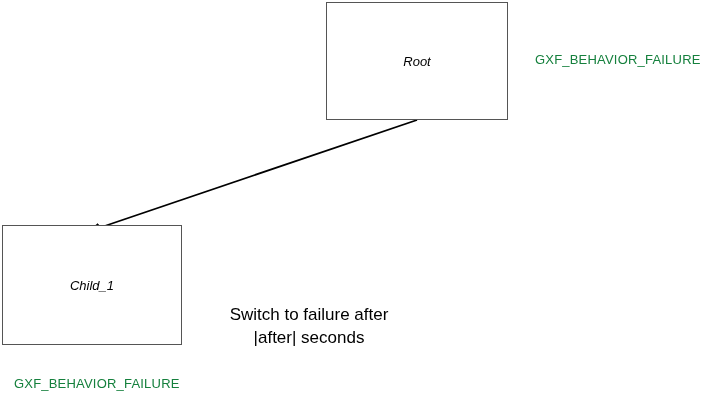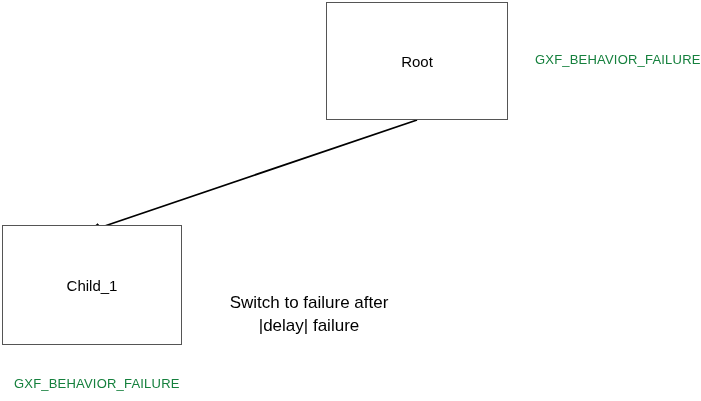--- a/index.html
+++ b/index.html
@@ -25,21 +25,22 @@
   }
   .node {
     position: absolute;
     background: #ffffff;
     border: 1.5px solid #555555;
     display: flex;
     align-items: center;
     justify-content: center;
     box-sizing: border-box;
     color: #000000;
-    font-size: 15px;
+    font-size: 13px;
+    font-style: italic;
   }
   .node-root {
     left: 326px;
     top: 2px;
     width: 182px;
     height: 118px;
   }
   .node-child {
     left: 2px;
     top: 225px;
@@ -57,21 +58,21 @@
     left: 535px;
     top: 52px;
   }
   .type-label-child {
     left: 14px;
     top: 376px;
   }
   .edge-caption {
     position: absolute;
     left: 199px;
-    top: 291px;
+    top: 303px;
     width: 220px;
     text-align: center;
     color: #000000;
     font-size: 17px;
     line-height: 23px;
     white-space: nowrap;
   }
 </style>
 </head>
 <body>
@@ -94,16 +95,16 @@
   <div class="type-label type-label-root">GXF_BEHAVIOR_FAILURE</div>
 
   <div class="node node-child">
     <span>Child_1</span>
   </div>
 
   <div class="type-label type-label-child">GXF_BEHAVIOR_FAILURE</div>
 
   <div class="edge-caption">
     <div>Switch to failure after</div>
-    <div>|delay| failure</div>
+    <div>|after| seconds</div>
   </div>
 
 </div>
 
 </body></html>

